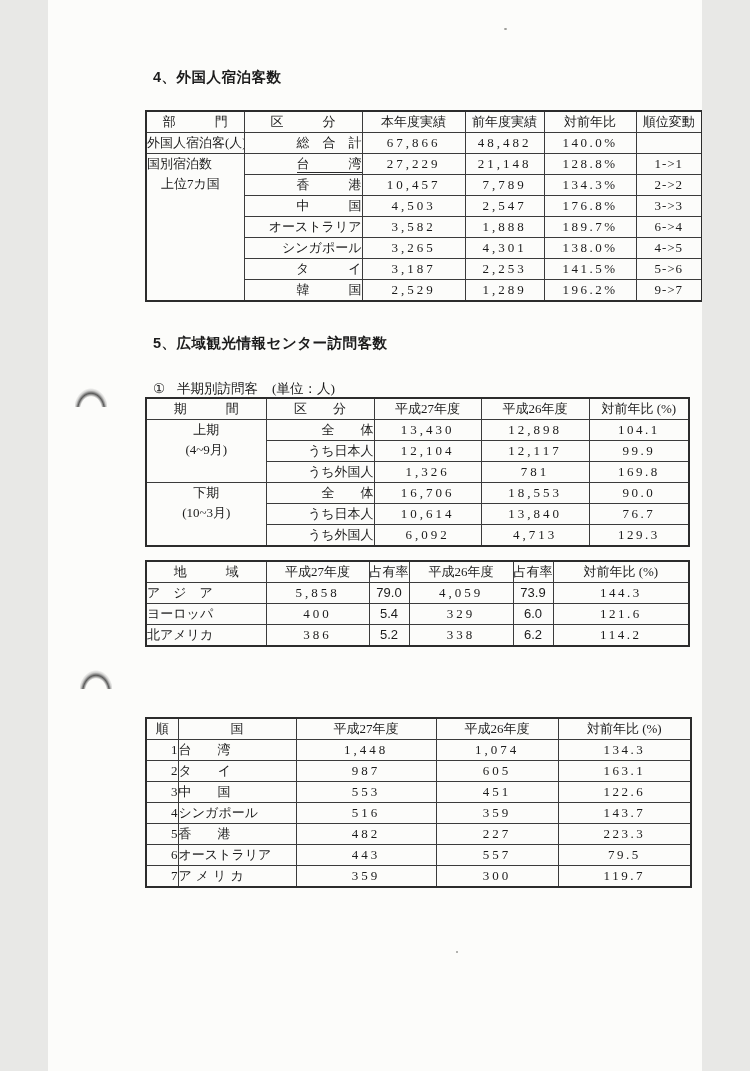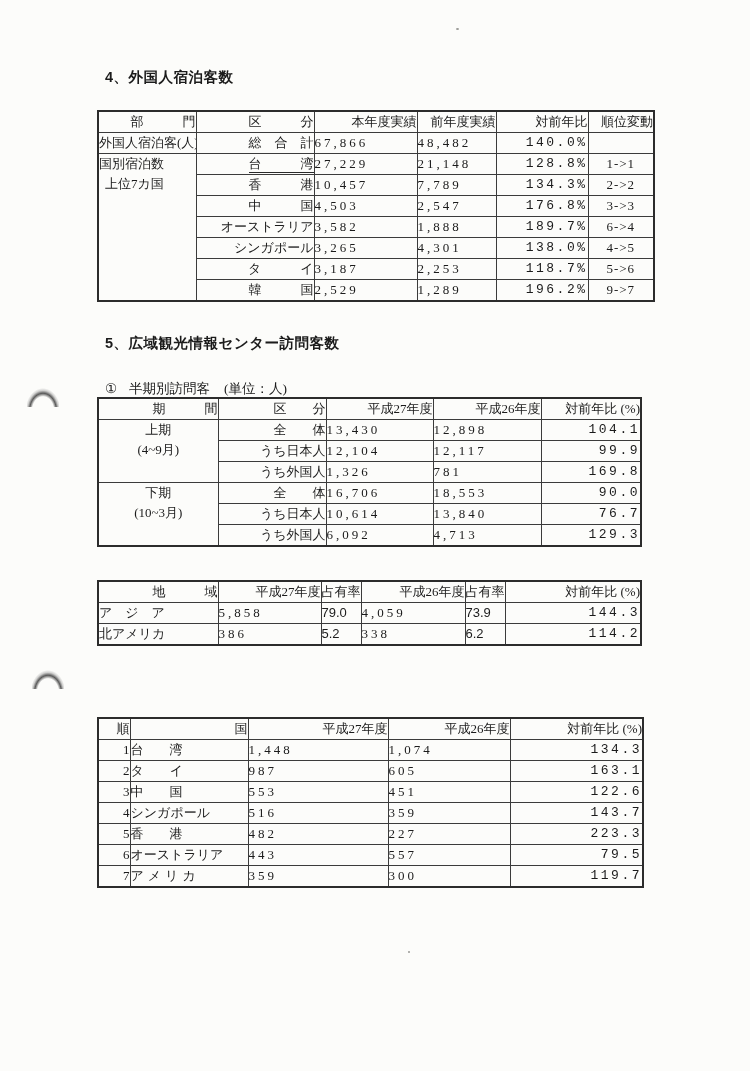--- a/index.html
+++ b/index.html
@@ -1,51 +1,51 @@
 <!DOCTYPE html>
 <html><head>
 <meta charset="utf-8">
 <style>
   html,body { margin:0; padding:0; }
   body { background:#e8e8e6; }
   .doc {
-    position:relative; width:750px; height:1071px; margin:0 auto;
+    position:relative; width:654px; height:1071px; margin:0 auto;
     background:#fcfcfa; color:#1b1b1b;
     font-family:"Liberation Serif","DejaVu Serif",serif;
     overflow:hidden;
   }
   .sec-title {
     position:absolute;
     font-family:"Liberation Sans","DejaVu Sans",sans-serif;
     font-weight:bold; font-size:14.5px; letter-spacing:.5px;
   }
   .sub-label { position:absolute; font-size:13.5px; white-space:nowrap; }
   .sub-label .lbl  { margin-right:12px; }
   .sub-label .unit { margin-left:14px; }
 
   table.t { position:absolute; border-collapse:collapse; table-layout:fixed; border:2px solid #2c2c2c; }
   .t th, .t td {
     border:1px solid #3b3b3b; font-weight:normal; font-size:13px;
     height:20px; line-height:20px; padding:0; white-space:nowrap;
     overflow:hidden; color:#1b1b1b;
   }
-  .hd    { text-align:right; }
+  .hd    { text-align:center; }
   .hd-sm { font-size:10px; text-align:center; }
   .ctr   { text-align:right; }
   .left  { text-align:left; padding-left:9px; }
-  .num   { text-align:left; letter-spacing:3px; padding-right:9px; }
-  .pct   { text-align:right; letter-spacing:2.5px; padding-right:7px;font-family:Liberation Mono, monospace; }
+  .num   { text-align:center; letter-spacing:3px; padding-right:9px; }
+  .pct   { text-align:center; letter-spacing:2.5px; padding-right:7px; }
   .rank  { text-align:center; letter-spacing:1px; }
   .tight { font-size:11.5px; text-align:left; padding-left:3px; }
   .share {
     font-family:"Liberation Sans","DejaVu Sans",sans-serif;
-    font-weight:bold; font-size:10.5px; padding:0 2px;margin-left:38px;
+    font-weight:bold; font-size:10.5px; text-align:center; padding:0 2px;margin-left:38px;
   }
   .bumon-span { vertical-align:top; text-align:left; padding-left:6px; }
-  .bumon-span .l2 { padding-left:6px; }
+  .bumon-span .l2 { padding-left:14px; }
   .period-cell { vertical-align:top; text-align:center; }
   .u { border-bottom:1px solid #2a2a2a; padding-bottom:1px; }
   .indent-sm { padding-left:20px; letter-spacing:4px; }
 
   .punch {
     position:absolute; width:32px; height:20px; pointer-events:none;
     background:radial-gradient(ellipse 58% 120% at 50% 118%,
       rgba(0,0,0,0) 58%, rgba(50,50,50,.8) 72%,
       rgba(130,130,130,.35) 84%, rgba(200,200,200,0) 94%);
     filter:blur(.7px);
@@ -126,21 +126,21 @@
       <td class="ctr">シンガポール</td>
       <td class="num">3,265</td>
       <td class="num">4,301</td>
       <td class="pct">138.0%</td>
       <td class="rank">4-&gt;5</td>
     </tr>
     <tr>
       <td class="ctr">タ　　　イ</td>
       <td class="num">3,187</td>
       <td class="num">2,253</td>
-      <td class="pct">118.7%</td>
+      <td class="pct">141.5%</td>
       <td class="rank">5-&gt;6</td>
     </tr>
     <tr>
       <td class="ctr">韓　　　国</td>
       <td class="num">2,529</td>
       <td class="num">1,289</td>
       <td class="pct">196.2%</td>
       <td class="rank">9-&gt;7</td>
     </tr>
   </tbody>
@@ -209,21 +209,21 @@
     <tr>
       <td class="ctr">うち外国人</td>
       <td class="num">6,092</td>
       <td class="num">4,713</td>
       <td class="pct">129.3</td>
     </tr>
   </tbody>
     </table>
 
 
-  <table class="t" style="left:97px;top:580px;width:543px;">
+  <table class="t" style="left:97px;top:560px;width:543px;">
     <colgroup>
       <col style="width:120px">
         <col style="width:103px">
         <col style="width:40px">
       <col style="width:104px">
         <col style="width:40px">
         <col style="width:136px">
     </colgroup>
     <tbody>
         <tr>
@@ -236,20 +236,28 @@
     </tr>
     <tr>
       <td class="left">ア　ジ　ア</td>
       <td class="num">5,858</td>
       <td class="share">79.0</td>
       <td class="num">4,059</td>
       <td class="share">73.9</td>
       <td class="pct">144.3</td>
     </tr>
     <tr>
+      <td class="left">ヨーロッパ</td>
+      <td class="num">400</td>
+      <td class="share">5.4</td>
+      <td class="num">329</td>
+      <td class="share">6.0</td>
+      <td class="pct">121.6</td>
+    </tr>
+    <tr>
       <td class="left">北アメリカ</td>
       <td class="num">386</td>
       <td class="share">5.2</td>
       <td class="num">338</td>
       <td class="share">6.2</td>
       <td class="pct">114.2</td>
     </tr>
   </tbody>
     </table>
 

